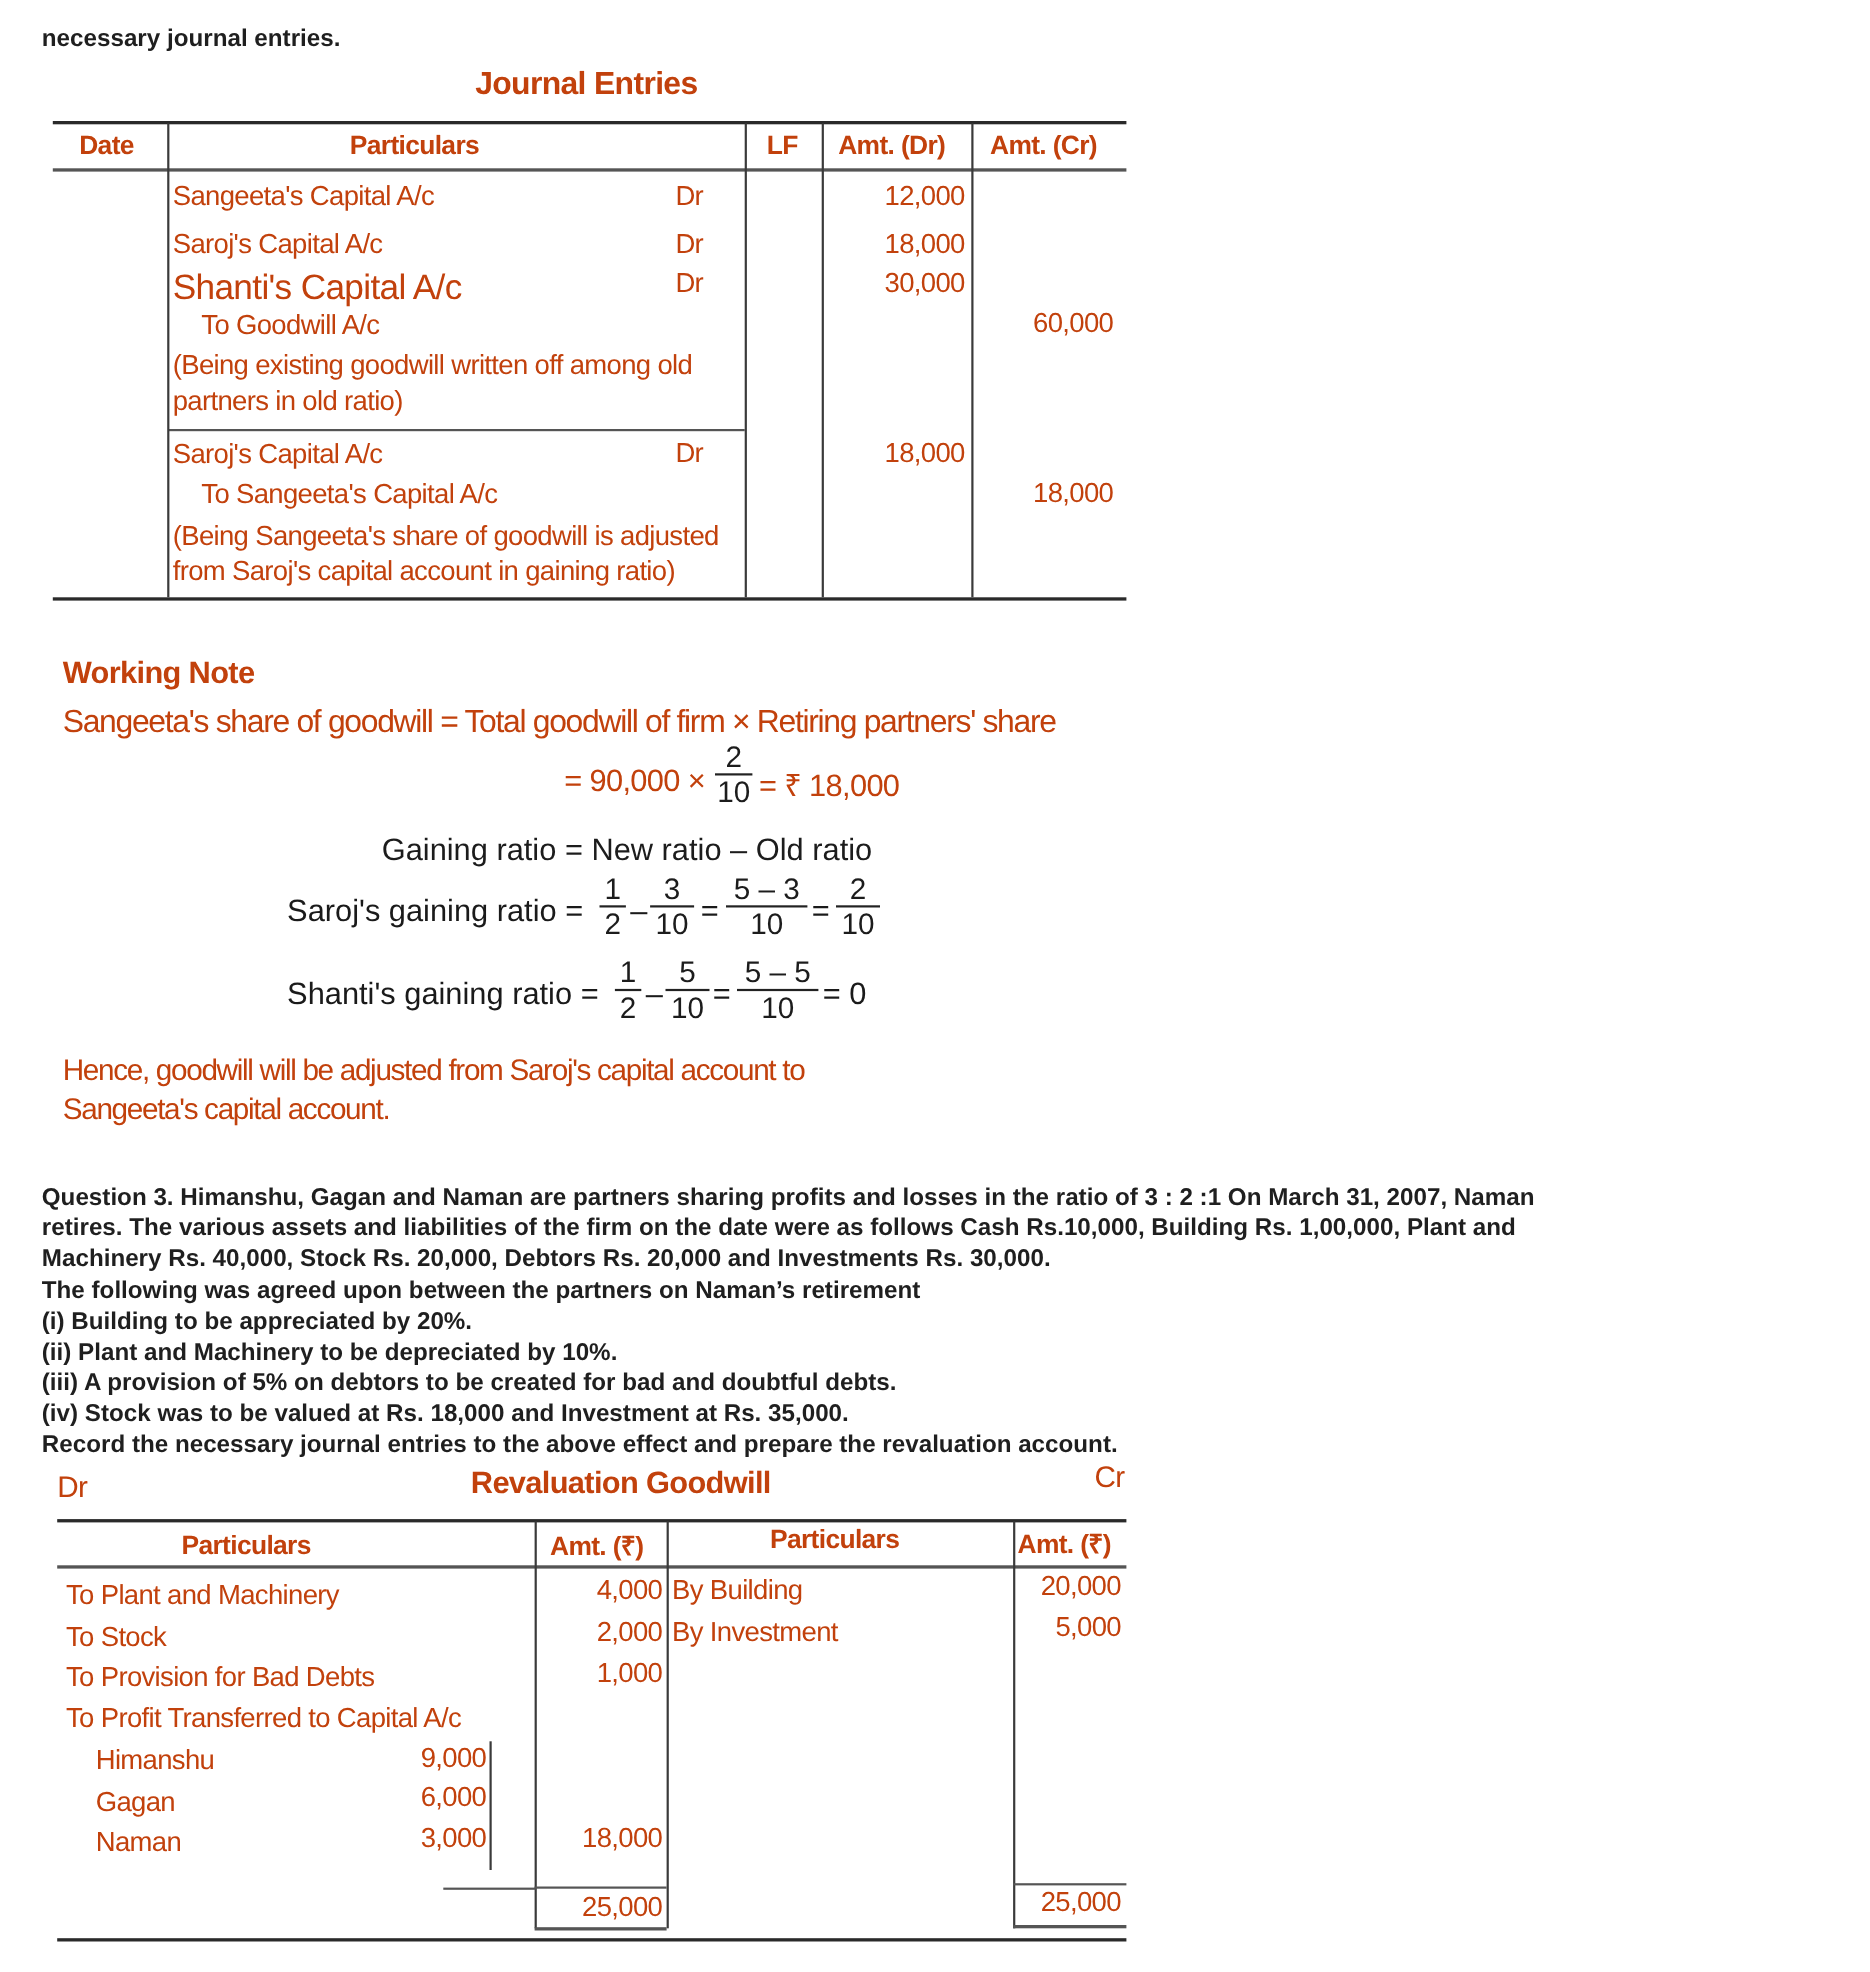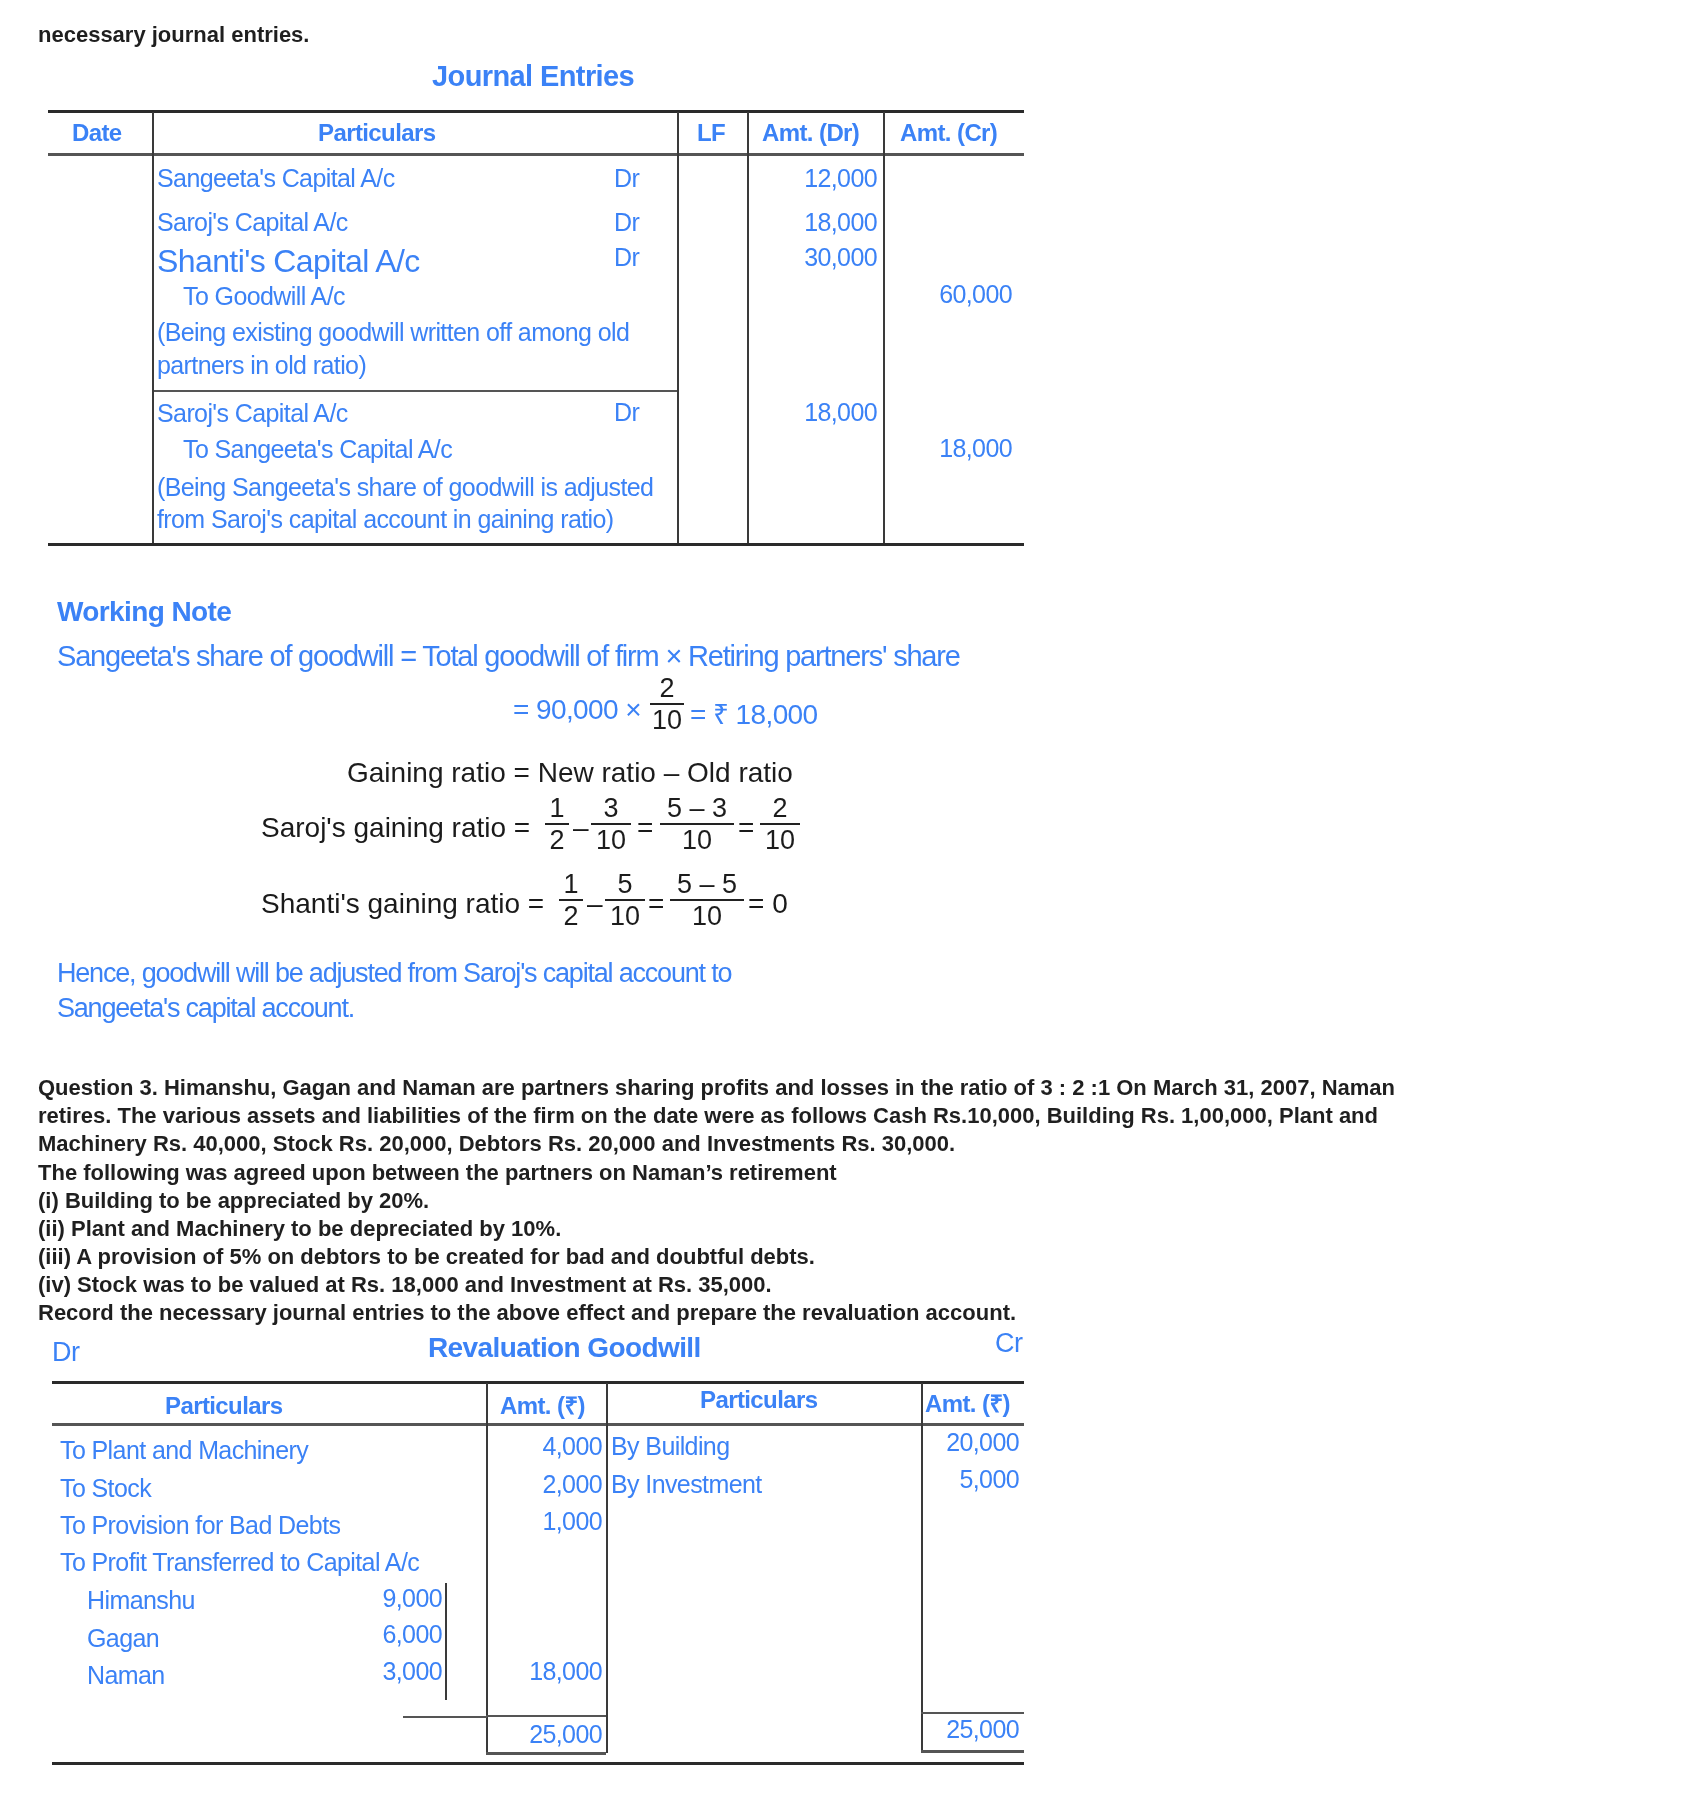--- a/index.html
+++ b/index.html
@@ -1,19 +1,19 @@
 <!DOCTYPE html>
 <html><head>
 <meta charset="utf-8">
 <style>
   html, body { margin: 0; padding: 0; background: #ffffff; }
   body { width: 1700px; height: 1793px; position: relative; overflow: hidden; color: #1a1a1a; }
   .abs { position: absolute; white-space: nowrap; }
   .web { font-family: "Liberation Sans", sans-serif; font-weight: bold; font-size: 22px; color: #1f1f1f; }
-  .scan { font-family: "Liberation Sans", sans-serif; color: #3b82f6; letter-spacing: -0.6px; }
+  .scan { font-family: "Liberation Sans", sans-serif; color: #c2410c; letter-spacing: -0.6px; }
   .scan-b { font-weight: bold; }
   .hline { position: absolute; background: #2a2a2a; }
   .vline { position: absolute; background: #3a3a3a; width: 1.5px; }
   .right { text-align: right; }
   .frac { position: absolute; text-align: center; font-family: "Liberation Sans", sans-serif; font-size: 27px; color: #1c1c1c; }
   .frac .bar { display: block; height: 1.5px; background: #222; margin: 1px 0; }
   .frac span.n, .frac span.d { display: block; line-height: 28px; }
 </style>
 </head>
 <body>

